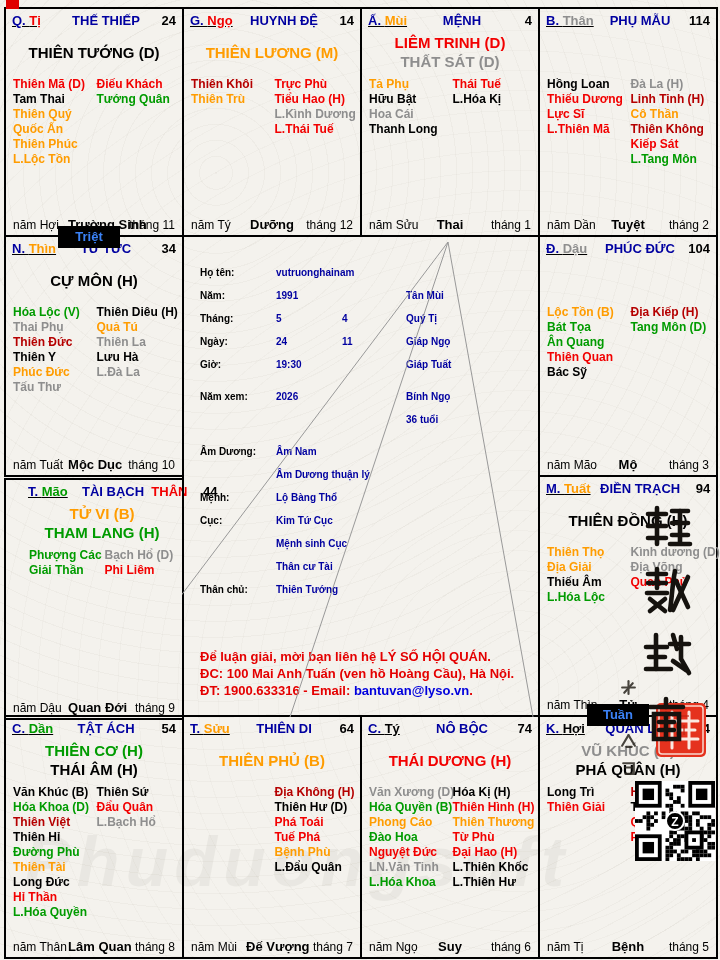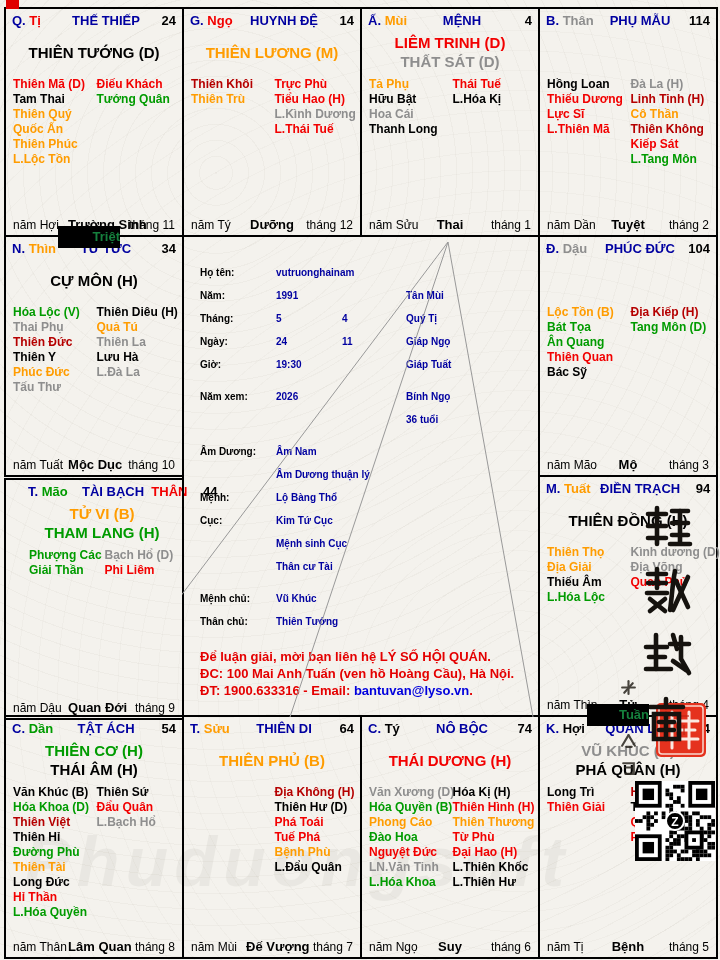--- a/index.html
+++ b/index.html
@@ -4,21 +4,21 @@
 <style>
   html,body{margin:0;padding:0;}
   body{font-family:"Liberation Sans","DejaVu Sans",sans-serif;}
   #page{position:relative;width:720px;height:960px;background:#f4f2ed;overflow:hidden;
     background-image:
       repeating-radial-gradient(circle at 30% 18%, rgba(125,115,95,.05) 0 1px, transparent 1px 16px),
       repeating-radial-gradient(circle at 72% 72%, rgba(125,115,95,.04) 0 1px, transparent 1px 20px);}
   .cell{position:absolute;border:2px solid #000;box-sizing:border-box;z-index:1;}
   .cell-head{display:flex;justify-content:space-between;align-items:baseline;padding:4px 6px 0 6px;
     font-weight:bold;font-size:13px;line-height:16px;white-space:nowrap;}
-  .hl{min-width:54px;text-align:left;}
+  .hl{min-width:54px;text-align:left;text-decoration:underline;}
   .hc{flex:1;text-align:center;}
   .hr{min-width:30px;text-align:right;color:#000;}
   .main-block{height:46px;display:flex;flex-direction:column;justify-content:center;
     text-align:center;font-weight:bold;font-size:15px;line-height:19px;white-space:nowrap;}
   .star-cols{display:flex;padding:2px 2px 0 7px;font-weight:bold;font-size:12px;line-height:15px;}
   .scol{width:50%;white-space:nowrap;}
   .cell-foot{position:absolute;left:7px;right:7px;bottom:3px;display:flex;align-items:center;
     font-size:12px;color:#000;white-space:nowrap;}
   .fy{width:34%;text-align:left;}
   .fs{width:32%;text-align:center;font-weight:bold;font-size:13px;}
@@ -36,22 +36,22 @@
   .info{position:absolute;left:16px;top:24px;font-size:10px;font-weight:bold;line-height:23px;
     white-space:nowrap;z-index:6;}
   .irow .lab{display:inline-block;width:76px;color:#000;}
   .irow .v1{display:inline-block;min-width:66px;color:#0000a0;}
   .irow .v2{display:inline-block;min-width:64px;color:#0000a0;}
   .irow .v3{color:#0000a0;}
   .irow.gap{margin-top:9px;display:block;}
   .irow{display:block;}
   .notice{position:absolute;left:16px;top:411px;font-size:13px;font-weight:bold;line-height:17px;
     white-space:nowrap;z-index:6;color:#e40000;}
-  .badge{position:absolute;background:#000;color:#15803d;font-weight:bold;font-size:13px;
-    width:62px;height:22px;line-height:22px;text-align:right;z-index:10;}
+  .badge{position:absolute;background:#000;color:#3b82f6;font-weight:bold;font-size:13px;
+    width:62px;height:22px;line-height:22px;text-align:center;z-index:10;}
   #badge-triet{left:58px;top:226px;}
   #badge-tuan{left:587px;top:704px;}
   #corner-marker{position:absolute;left:6px;top:0;width:13px;height:9px;background:#e00000;z-index:11;}
   #aspect-lines{position:absolute;left:182px;top:235px;z-index:5;}
   #calligraphy{position:absolute;left:458px;top:264px;width:56px;z-index:2;}
   .cchar{margin-bottom:10px;}
   #side-callig{position:absolute;left:436px;top:442px;width:20px;z-index:2;}
   .sichar{margin-bottom:6px;opacity:.85;}
   #seal{position:absolute;left:471px;top:465px;z-index:1;}
   #qr{position:absolute;left:451px;top:544px;width:80px;height:80px;background:#fff;z-index:3;}
@@ -426,21 +426,20 @@
         <span class="irow"><span class="lab">Ngày:</span><span class="v1">24</span><span class="v2">11</span><span class="v3">Giáp Ngọ</span></span>
         <span class="irow"><span class="lab">Giờ:</span><span class="v1">19:30</span><span class="v2"></span><span class="v3">Giáp Tuất</span></span>
         <span class="irow gap"><span class="lab">Năm xem:</span><span class="v1">2026</span><span class="v2"></span><span class="v3">Bính Ngọ</span></span>
         <span class="irow"><span class="lab"></span><span class="v1"></span><span class="v2"></span><span class="v3">36 tuổi</span></span>
         <span class="irow gap"><span class="lab">Âm Dương:</span><span class="v1">Âm Nam</span><span class="v2"></span><span class="v3"></span></span>
         <span class="irow"><span class="lab"></span><span class="v1">Âm Dương thuận lý</span><span class="v2"></span><span class="v3"></span></span>
         <span class="irow"><span class="lab">Mệnh:</span><span class="v1">Lộ Bàng Thổ</span><span class="v2"></span><span class="v3"></span></span>
         <span class="irow"><span class="lab">Cục:</span><span class="v1">Kim Tứ Cục</span><span class="v2"></span><span class="v3"></span></span>
         <span class="irow"><span class="lab"></span><span class="v1">Mệnh sinh Cục</span><span class="v2"></span><span class="v3"></span></span>
         <span class="irow"><span class="lab"></span><span class="v1">Thân cư Tài</span><span class="v2"></span><span class="v3"></span></span>
-        <span class="irow gap"><span class="lab">Mệnh chủ:</span><span class="v1">Vũ Khúc</span><span class="v2"></span><span class="v3"></span></span>
         <span class="irow"><span class="lab">Thân chủ:</span><span class="v1">Thiên Tướng</span><span class="v2"></span><span class="v3"></span></span>
       </div>
     <div class="notice" id="notice-lines">
         <div><span>Để luận giải, mời bạn liên hệ LÝ SỐ HỘI QUÁN.</span></div>
         <div><span>ĐC: 100 Mai Anh Tuấn (ven hồ Hoàng Cầu), Hà Nội.</span></div>
         <div><span>ĐT: 1900.633316 - Email: </span><span class="c-link">bantuvan@lyso.vn</span><span>.</span></div>
       </div>
 
     <div id="calligraphy">
         <div class="cchar"><svg width="52" height="50" viewBox="0 0 52 48">

